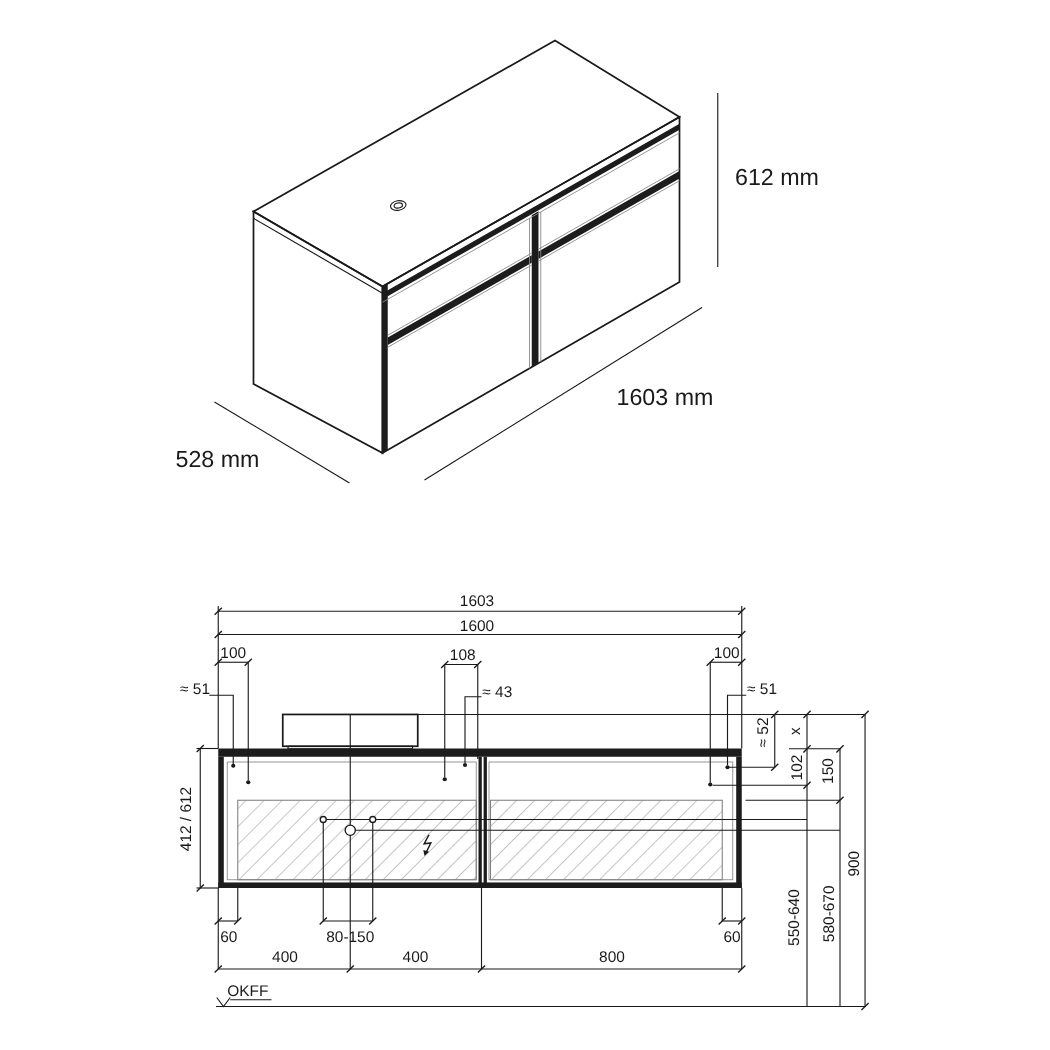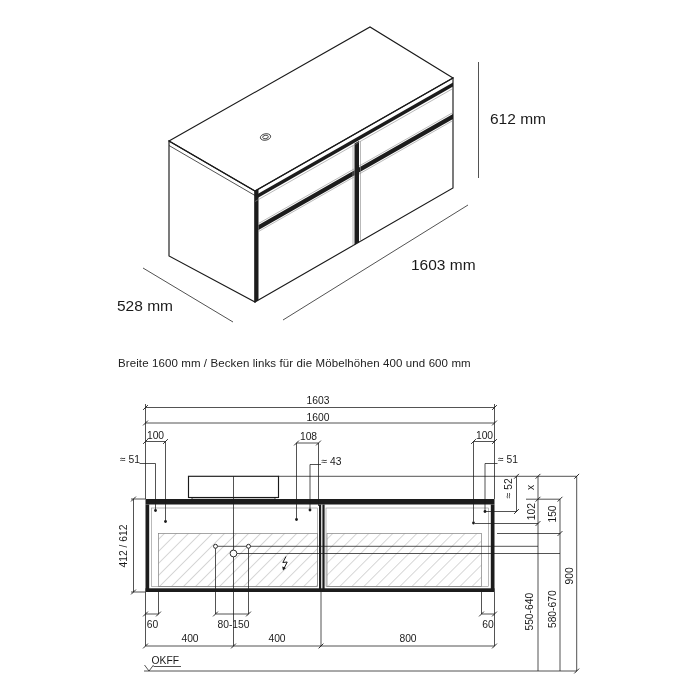--- a/index.html
+++ b/index.html
@@ -16,21 +16,20 @@
   .gap{stroke:#8a8a8a;stroke-width:0.6;fill:none;}
   .tk{stroke:#1a1a1a;stroke-width:0.9;}
   .dark{fill:#1c1c1c;stroke:none;}
   .dot{fill:#1a1a1a;stroke:none;}
 </style>
 </head>
 <body>
 
 <div id="page">
 
-<div id="note">Breite 1600 mm / Becken links für die Möbelhöhen 400 und 600 mm</div>
 
 <svg width="700" height="700" viewBox="0 0 700 700">
   <defs>
     <pattern id="hatch" width="8.5" height="8.5" patternUnits="userSpaceOnUse" patternTransform="rotate(45)">
       <line x1="0" y1="0" x2="0" y2="8.5" stroke="#9d9d9d" stroke-width="0.8"></line>
     </pattern>
   </defs>
 
   <g>
 

